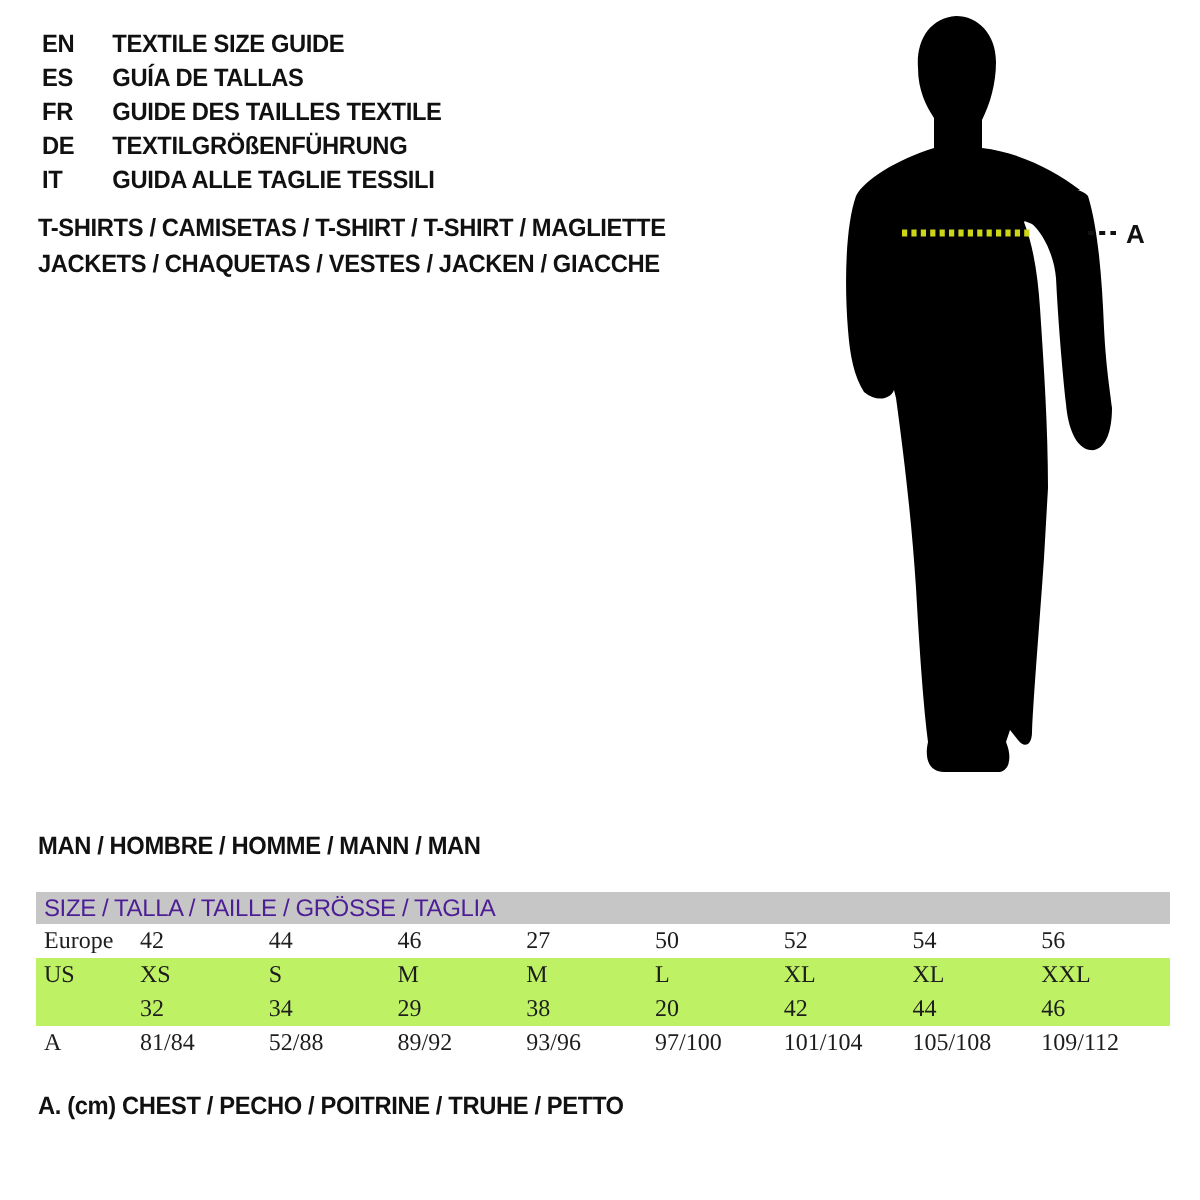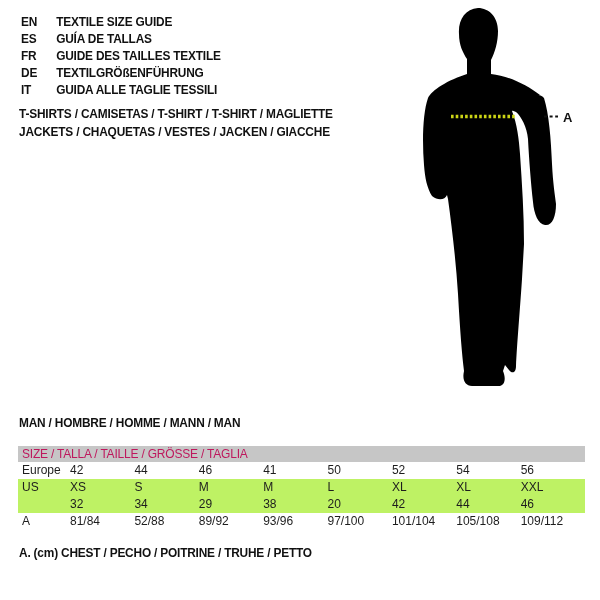--- a/index.html
+++ b/index.html
@@ -15,22 +15,22 @@
   
   .cat-block{position:absolute;left:19px;top:106px;font-weight:bold;font-size:12.5px;letter-spacing:-0.2px;}
   .cat-block div{line-height:17.5px;white-space:nowrap;}
   
   .figure-wrap{position:absolute;left:405px;top:0;width:195px;height:400px;}
   .figure-wrap svg{display:block;width:195px;height:400px;}
   
   .man-title{position:absolute;left:19px;top:416px;font-weight:bold;font-size:12.5px;letter-spacing:-0.2px;white-space:nowrap;}
   
   .size-table{position:absolute;left:18px;top:446px;width:567px;font-size:12px;color:#1d1d1d;}
-  .thead{height:16px;line-height:16px;background:#c6c6c6;color:#be185d;padding-left:4px;letter-spacing:-0.2px;white-space:nowrap;}
-  .trow{display:flex;height:17px;line-height:17px;}
+  .thead{height:16px;line-height:16px;background:#c6c6c6;color:#4c1d95;padding-left:4px;letter-spacing:-0.2px;white-space:nowrap;}
+  .trow{display:flex;height:17px;line-height:17px;font-family:Liberation Serif, serif;}
   .trow.shaded{background:#bef264;}
   .tlabel{flex:0 0 48px;padding-left:4px;text-align:left;}
   .tcell{flex:1 1 0;text-align:left;}
   
   .footnote{position:absolute;left:19px;top:546px;font-weight:bold;font-size:12.5px;letter-spacing:-0.2px;white-space:nowrap;}
 </style>
 </head>
 <body>
 
 <div class="canvas">
@@ -112,21 +112,21 @@
   <div class="man-title cond">MAN / HOMBRE / HOMME / MANN / MAN</div>
 
   <div class="size-table">
     <div class="thead">SIZE / TALLA / TAILLE / GRÖSSE / TAGLIA</div>
 
     <div class="trow">
       <span class="tlabel">Europe</span>
       <span class="tcell">42</span>
       <span class="tcell">44</span>
       <span class="tcell">46</span>
-      <span class="tcell">41</span>
+      <span class="tcell">27</span>
       <span class="tcell">50</span>
       <span class="tcell">52</span>
       <span class="tcell">54</span>
       <span class="tcell">56</span>
     </div>
 
     <div class="trow shaded">
       <span class="tlabel">US</span>
       <span class="tcell">XS</span>
       <span class="tcell">S</span>

